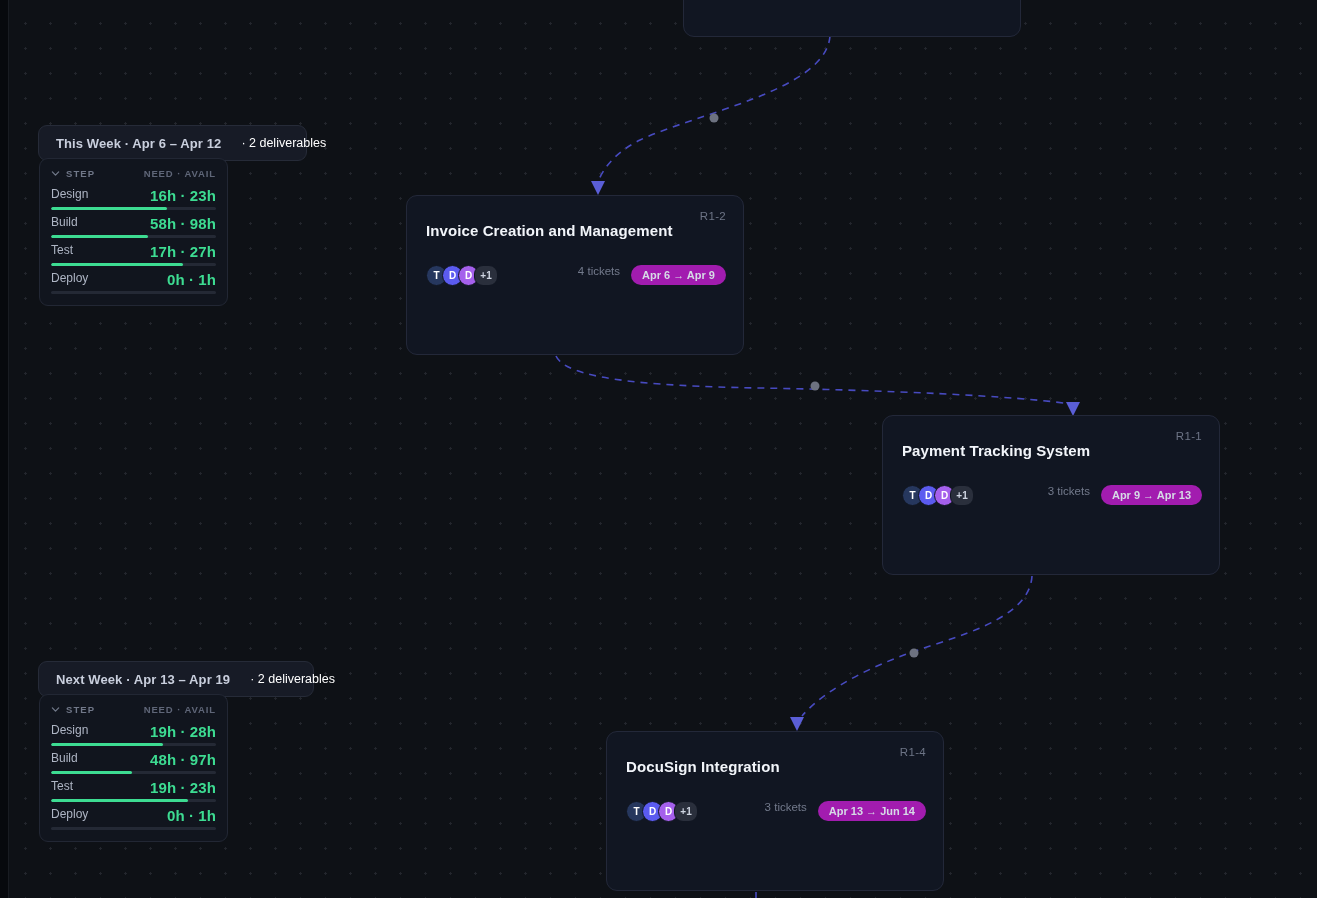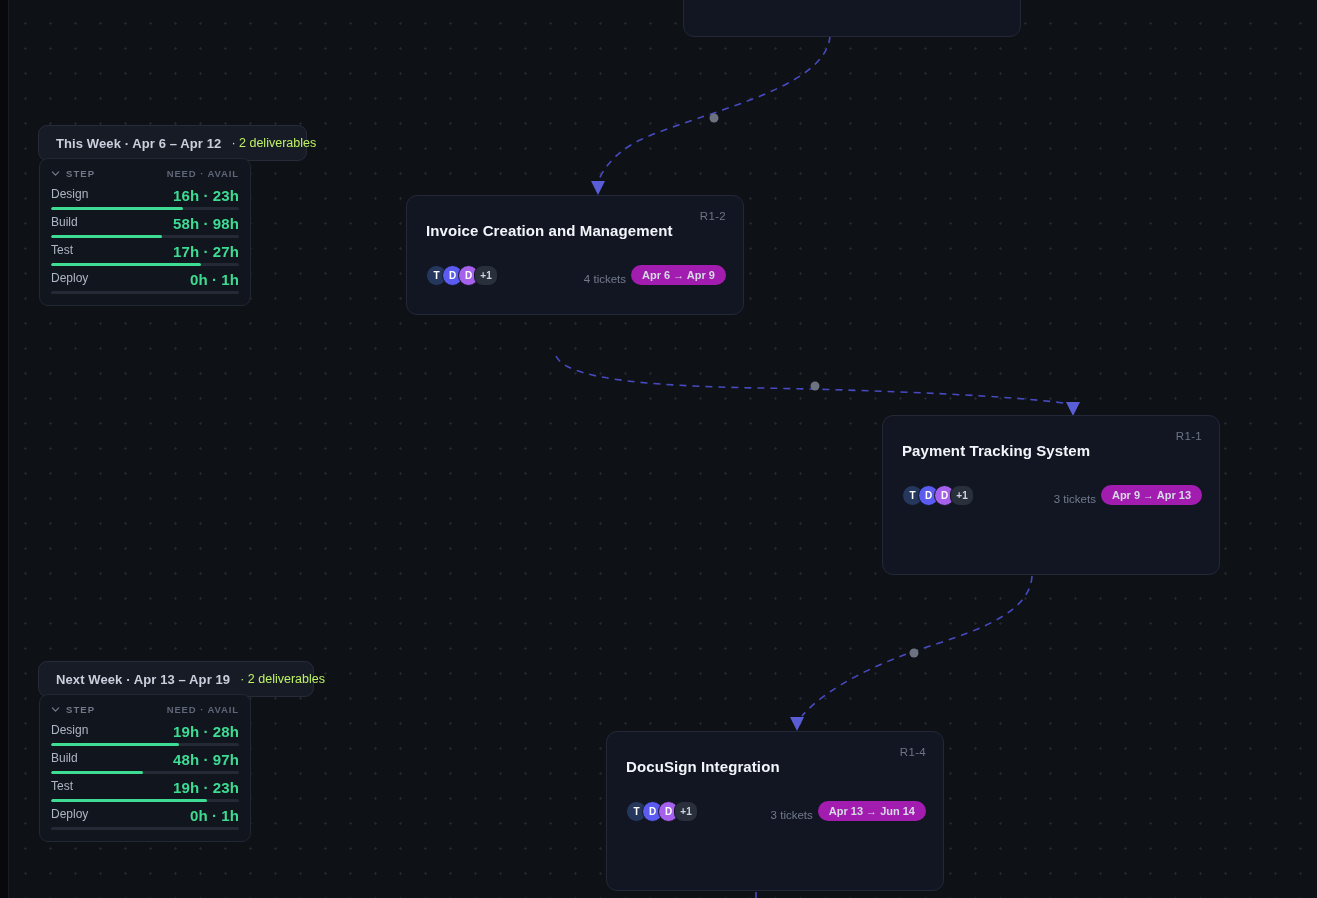--- a/index.html
+++ b/index.html
@@ -102,22 +102,22 @@
     font-weight: bold;
     display: flex;
     align-items: center;
     justify-content: center;
     border: 1.5px solid #111622;
     box-sizing: content-box;
   }
   .meta-right {
     margin-left: auto;
     display: flex;
-    align-items: flex-end;
-    gap: 5px;
+    align-items: flex-start;
+    gap: 11px;
   }
   .tickets {
     font-size: 11.5px;
     color: #737a8c;
   }
   .date-pill {
     background: #a21caf;
     color: #d6dbe6;
     font-size: 11px;
     font-weight: bold;
@@ -141,29 +141,29 @@
     white-space: nowrap;
   }
   .week-pill .wk-title {
     font-size: 13px;
     font-weight: bold;
     color: #c9cfdd;
     letter-spacing: .1px;
   }
   .week-pill .wk-sub {
     font-size: 12.5px;
-    color: #bef264;
-    margin-left: 10px;
+    color: #ffffff;
+    margin-left: 20px;
   }
 
   
   .cap-panel {
     position: absolute;
     z-index: 4;
-    width: 212px;
+    width: 189px;
     background: #11151e;
     border: 1px solid #222734;
     border-radius: 9px;
     padding: 9px 11px 11px 11px;
     box-sizing: border-box;
   }
   .cap-head {
     display: flex;
     align-items: center;
     justify-content: space-between;
@@ -245,21 +245,21 @@
       <polygon points="1066,402 1080,402 1073,416"></polygon>
       <polygon points="790,717 804,717 797,731"></polygon>
     </g>
   </svg>
 
   <div class="left-rail"></div>
 
   <div class="node" style="left:683px; top:-118px; width:338px; height:155px;">
   </div>
 
-  <div class="node" style="left:406px; top:195px; width:338px; height:120px;">
+  <div class="node" style="left:406px; top:195px; width:338px; height:160px;">
     <div class="node-code">R1-2</div>
     <div class="node-title">Invoice Creation and Management</div>
     <div class="node-meta">
       <div class="avatars">
         <div class="avatar a1" style="background: rgb(38, 55, 94);">T</div>
         <div class="avatar a2" style="background: rgb(91, 91, 240);">D</div>
         <div class="avatar a3" style="background: rgb(165, 96, 236);">D</div>
         <div class="avatar-more">+1</div>
       </div>
       <div class="meta-right">

